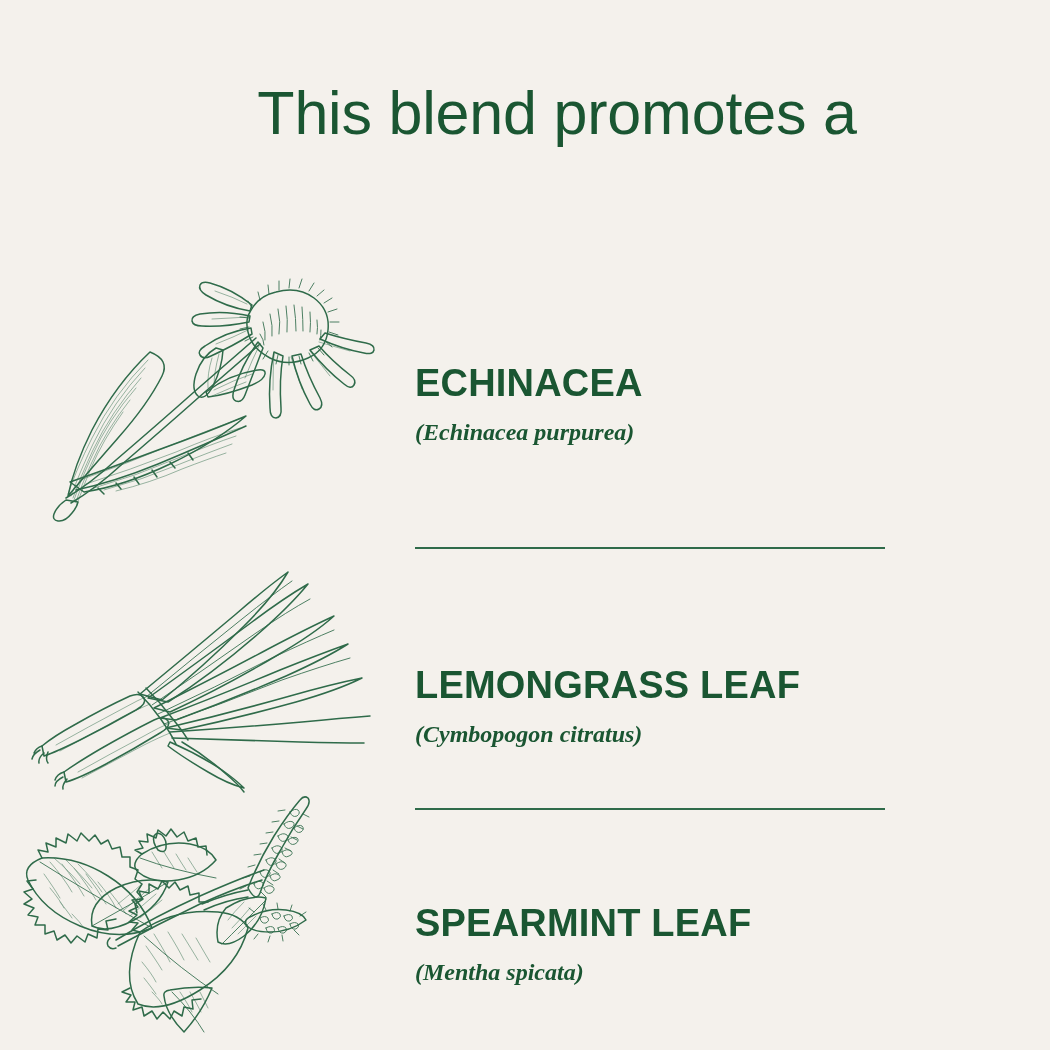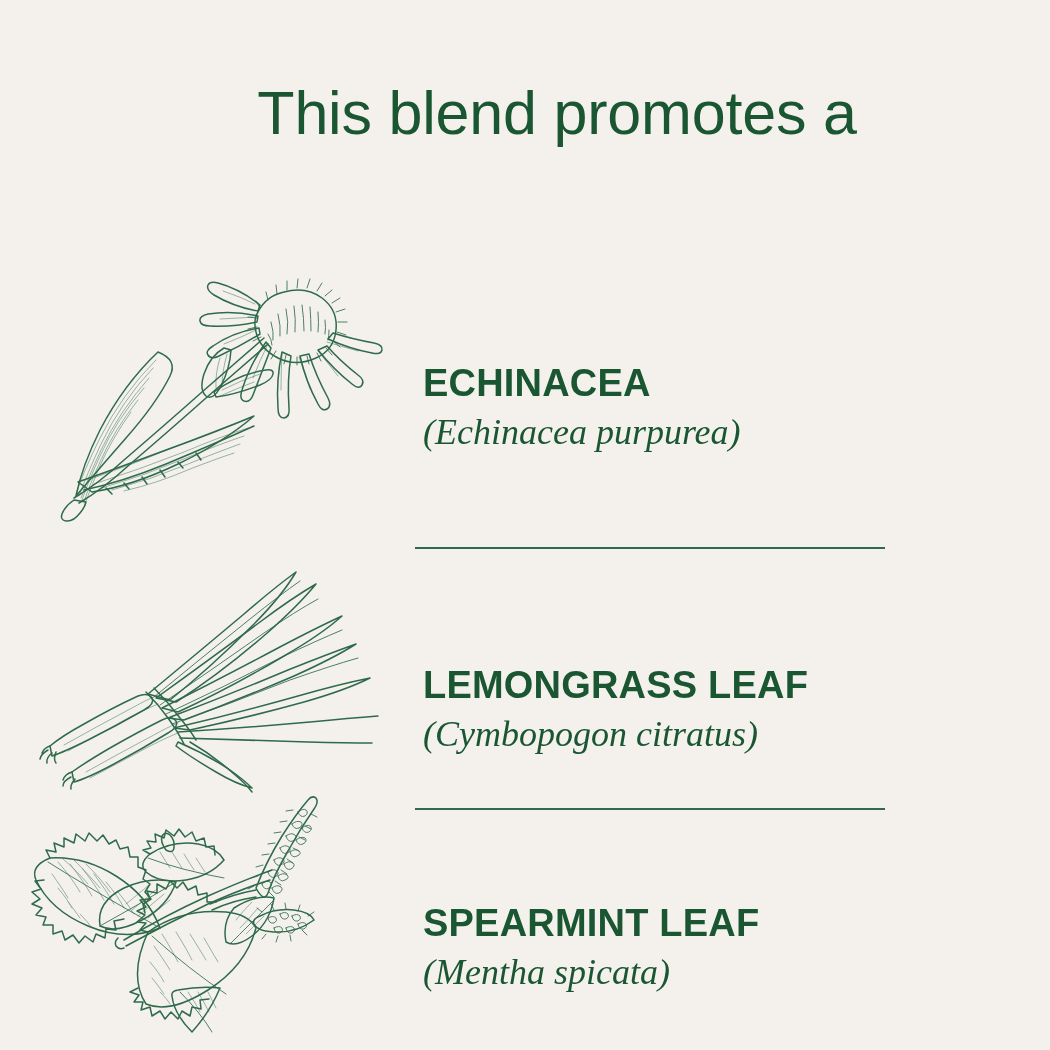--- a/index.html
+++ b/index.html
@@ -45,21 +45,21 @@
   
   .ingredients {
     position: absolute;
     left: 0;
     top: 250px;
     width: 1050px;
     height: 800px;
   }
   .row {
     position: absolute;
-    left: 8px;
+    left: 0;
     width: 906px;
   }
   .row-0 { top: 0px;   height: 282px; }
   .row-1 { top: 282px; height: 260px; }
   .row-2 { top: 542px; height: 258px; }
 
   .art {
     position: absolute;
     left: 20px;
     top: 0;
@@ -111,24 +111,25 @@
     font-weight: bold;
     font-size: 38px;
     line-height: 42px;
     letter-spacing: 0.2px;
     white-space: nowrap;
   }
   .latin {
     color: #1a5632;
     font-family: "Liberation Serif", serif;
     font-style: italic;
-    font-size: 36px;
+    font-size: 24px;
     line-height: 48px;
     white-space: nowrap;
     margin-top: 4px;
+    font-weight: bold;
   }
 
   .divider {
     position: absolute;
     left: 415px;
     width: 470px;
     height: 2px;
     background: #2f6b4a;
   }
   .divider-0 { top: 297px; }

